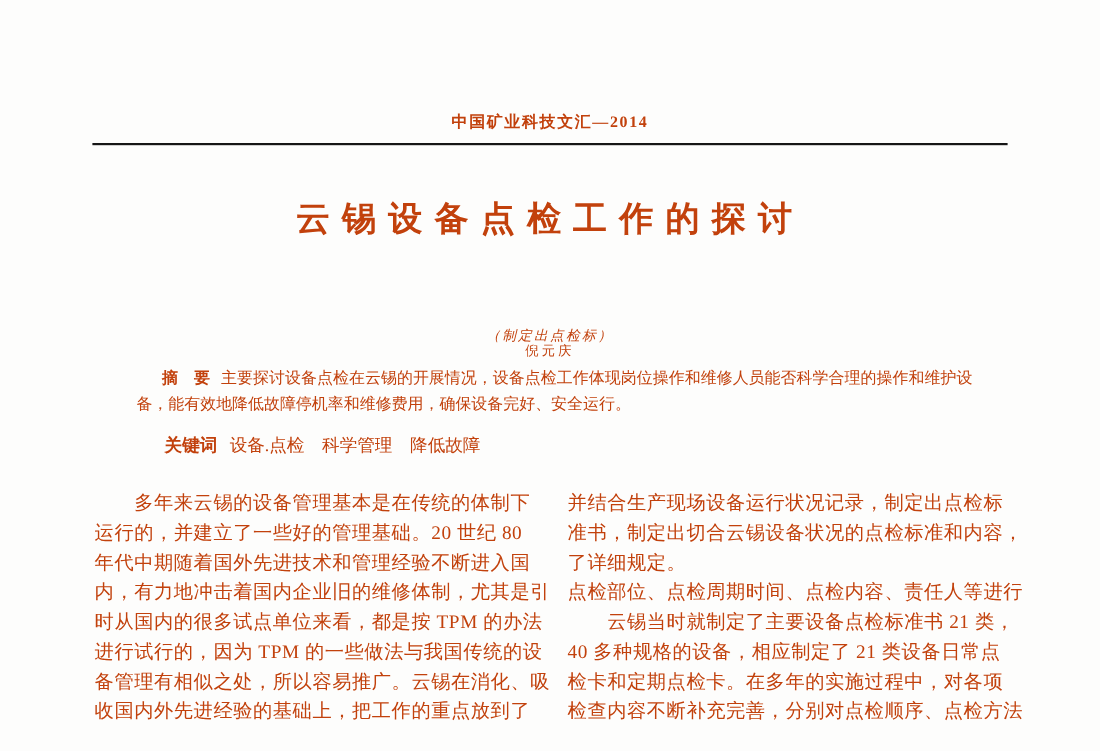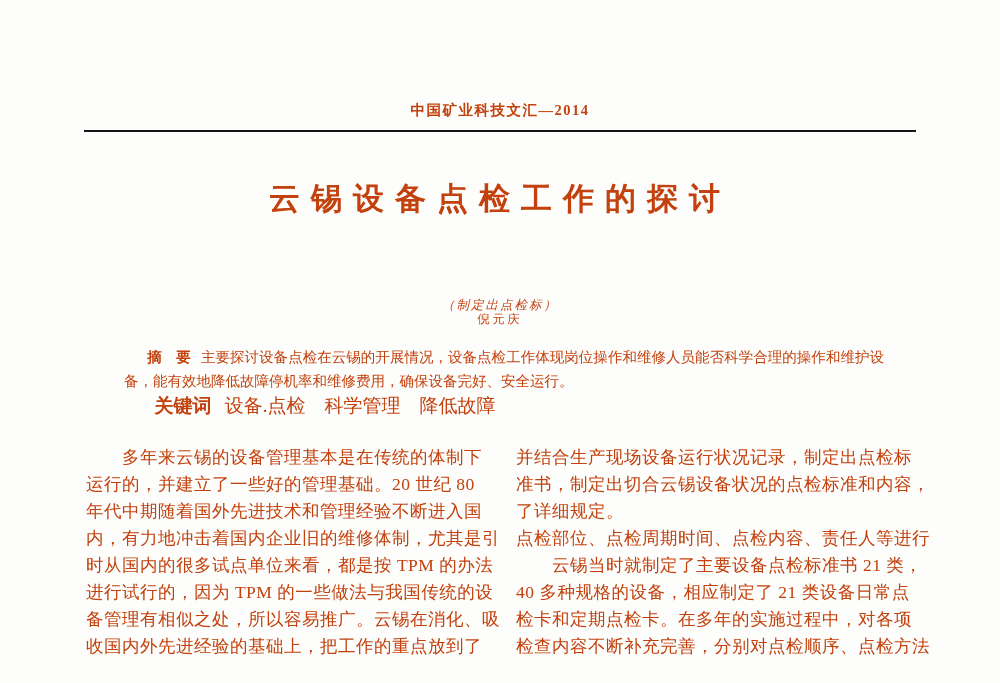--- a/index.html
+++ b/index.html
@@ -62,41 +62,41 @@
     top: 297px;
     left: 0;
     width: 100%;
     text-align: center;
     font-size: 12.5px;
     font-style: italic;
     letter-spacing: 2px;
   }
   .abstract {
     position: absolute;
-    top: 345px;
+    top: 332px;
     left: 124px;
     width: 760px;
     margin: 0;
     font-size: 14.5px;
     line-height: 24px;
     text-align: justify;
     text-indent: 1.6em;
   }
   .abstract .label,
   .keywords .label {
     font-weight: bold;
     margin-right: 0.7em;
   }
   .keywords {
     position: absolute;
     top: 394px;
     left: 124px;
     width: 760px;
     margin: 0;
-    font-size: 19px;
+    font-size: 16px;
     line-height: 24px;
     text-indent: 1.6em;
   }
   .body-col {
     position: absolute;
     top: 444px;
     width: 420px;
     font-size: 17.5px;
     line-height: 27px;
     letter-spacing: 0.5px;

